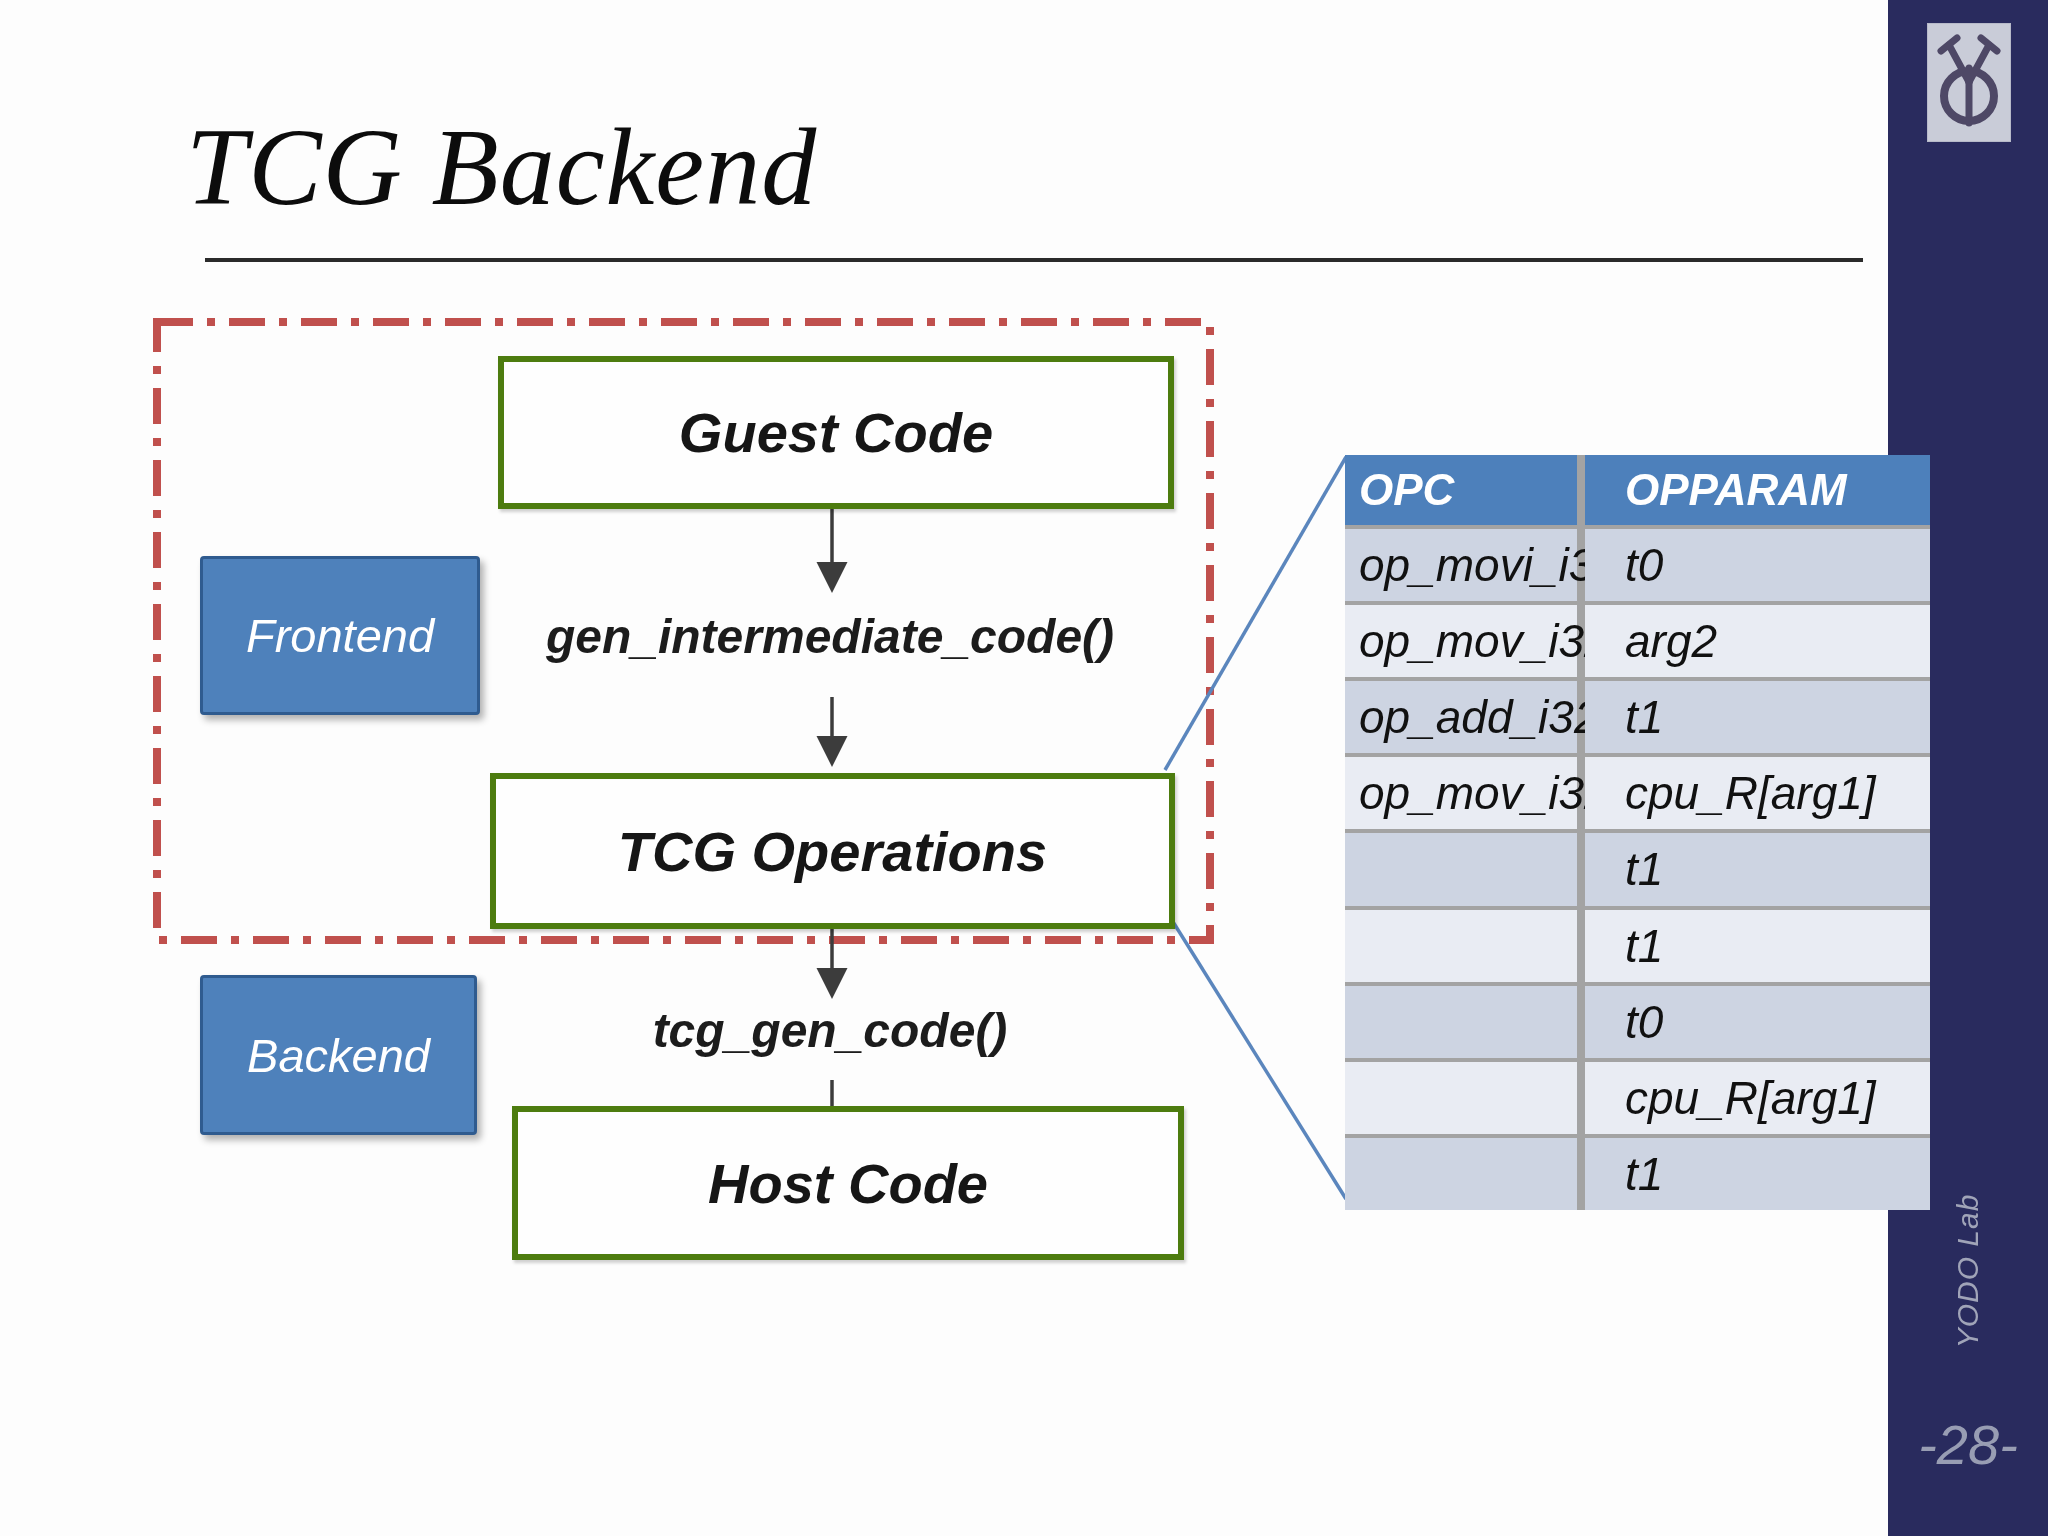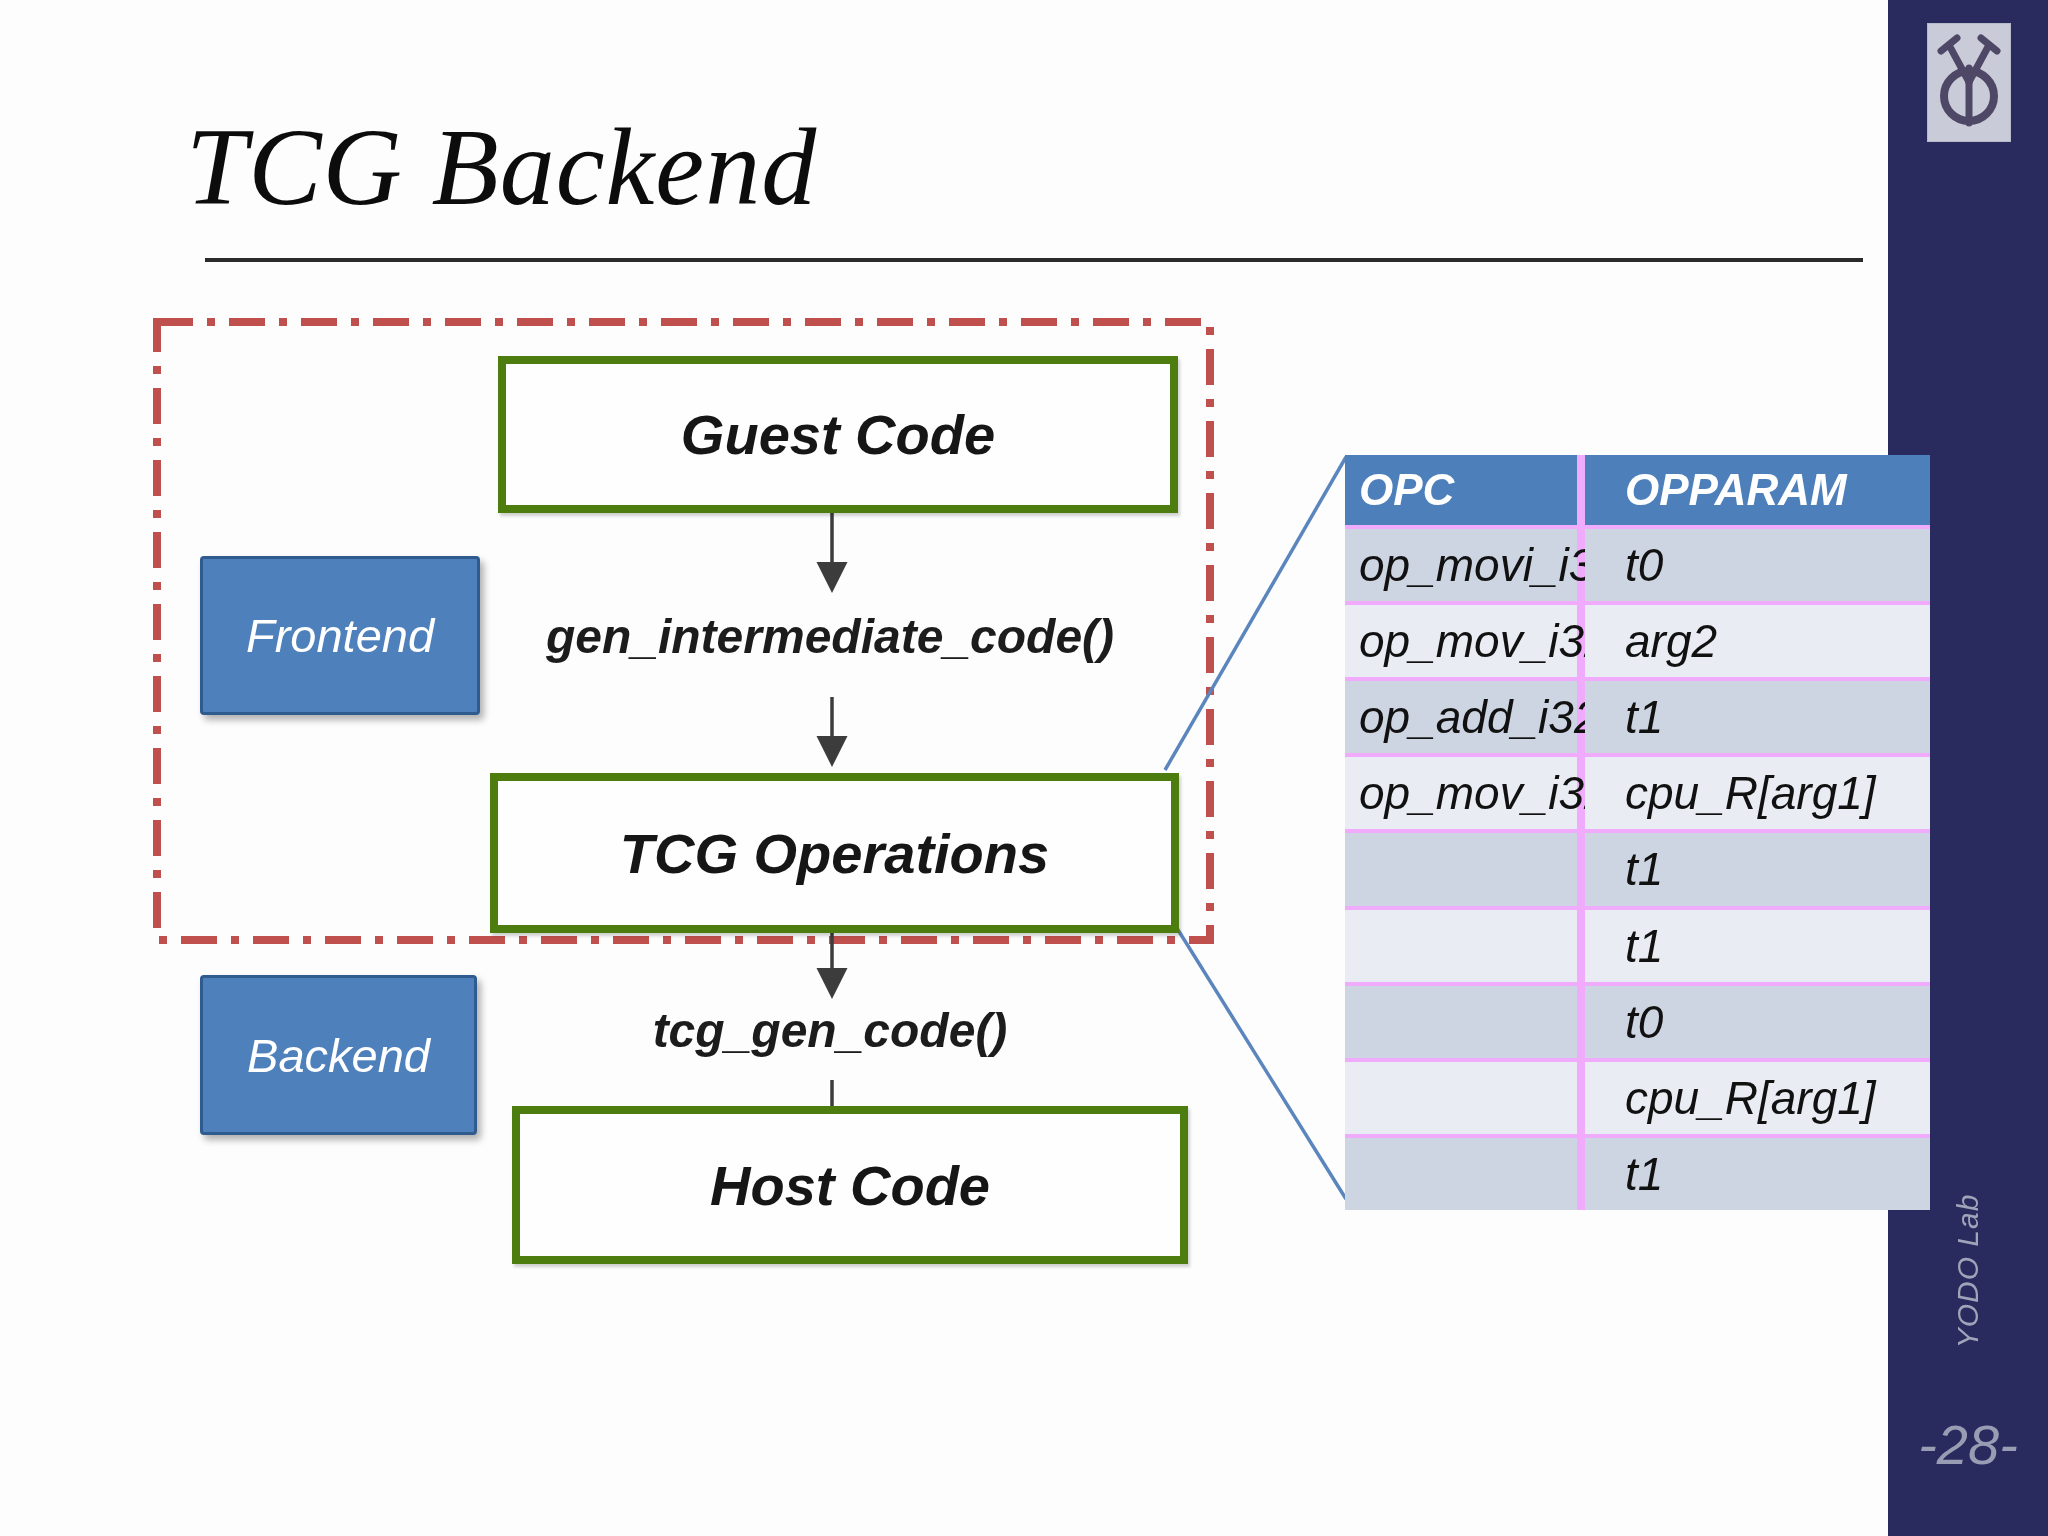--- a/index.html
+++ b/index.html
@@ -20,21 +20,21 @@
   .title-underline{
     position:absolute;left:205px;top:258px;width:1658px;height:4px;
     background:#2b2b2b;
   }
 
   
   svg.overlay{position:absolute;left:0;top:0;width:2048px;height:1536px;pointer-events:none;}
 
   
   .dbox{
-    position:absolute;background:#fefefe;border:8px solid #4d7c0f;
+    position:absolute;background:#fefefe;border:6px solid #4d7c0f;
     display:flex;align-items:center;justify-content:center;
     font-size:56px;font-weight:700;color:#161616;
     box-shadow:2px 3px 3px rgba(0,0,0,0.18);
   }
   .dbox.guest{left:498px;top:356px;width:664px;height:141px;}
   .dbox.ops{left:490px;top:773px;width:673px;height:144px;text-align:center;}
   .dbox.host{left:512px;top:1106px;width:660px;height:142px;}
 
   .fnlabel{
     position:absolute;left:430px;width:800px;text-align:center;
@@ -68,21 +68,21 @@
     font-size:30px;color:#a0a4b8;letter-spacing:1px;
   }
   .pagenum{
     position:absolute;left:0;top:1412px;width:160px;text-align:center;
     font-size:56px;color:#989db3;font-weight:400;
   }
 
   
   .optable{
     position:absolute;left:1345px;top:455px;width:585px;height:755px;
-    background:#f0abfc;display:flex;flex-direction:column;gap:4px;z-index:5;
+    background:#a3a3a3;display:flex;flex-direction:column;gap:4px;z-index:5;
   }
   .trow{display:flex;gap:8px;flex:1;}
   .trow.thead{flex:0 0 70px;}
   .tcell{display:flex;align-items:center;font-size:46px;color:#111;}
   .tcell.opc{width:232px;padding-left:14px;box-sizing:border-box;}
   .tcell.opparam{flex:1;padding-left:40px;box-sizing:border-box;}
   .thead .tcell{background:#4d80bb;color:#ffffff;font-weight:700;font-size:44px;}
   .trow.dark .tcell{background:#cdd4e2;}
   .trow.light .tcell{background:#e9ecf3;}
 </style>

